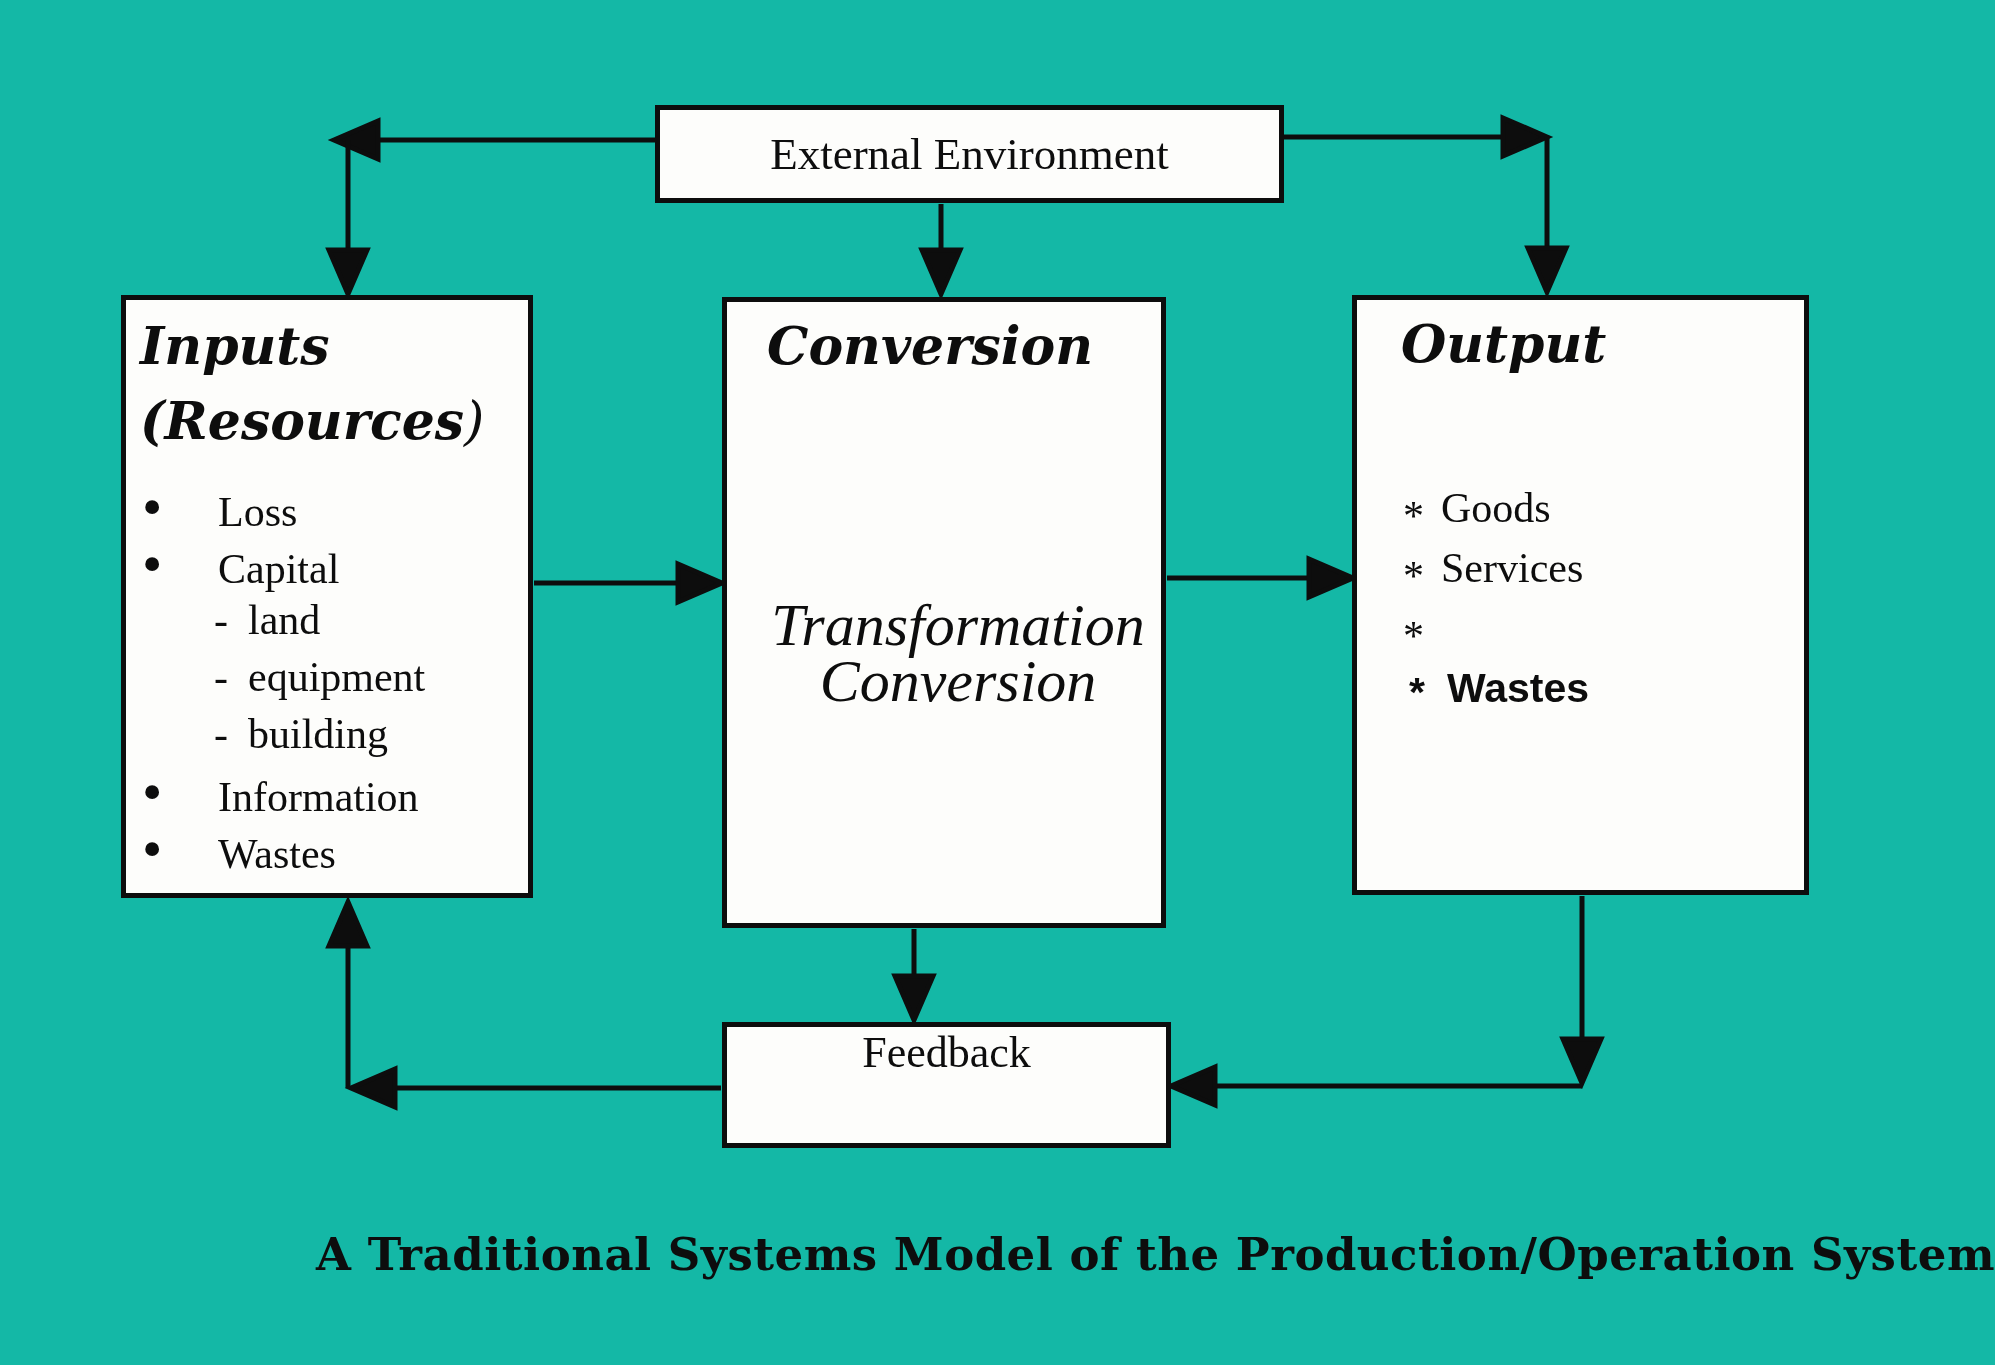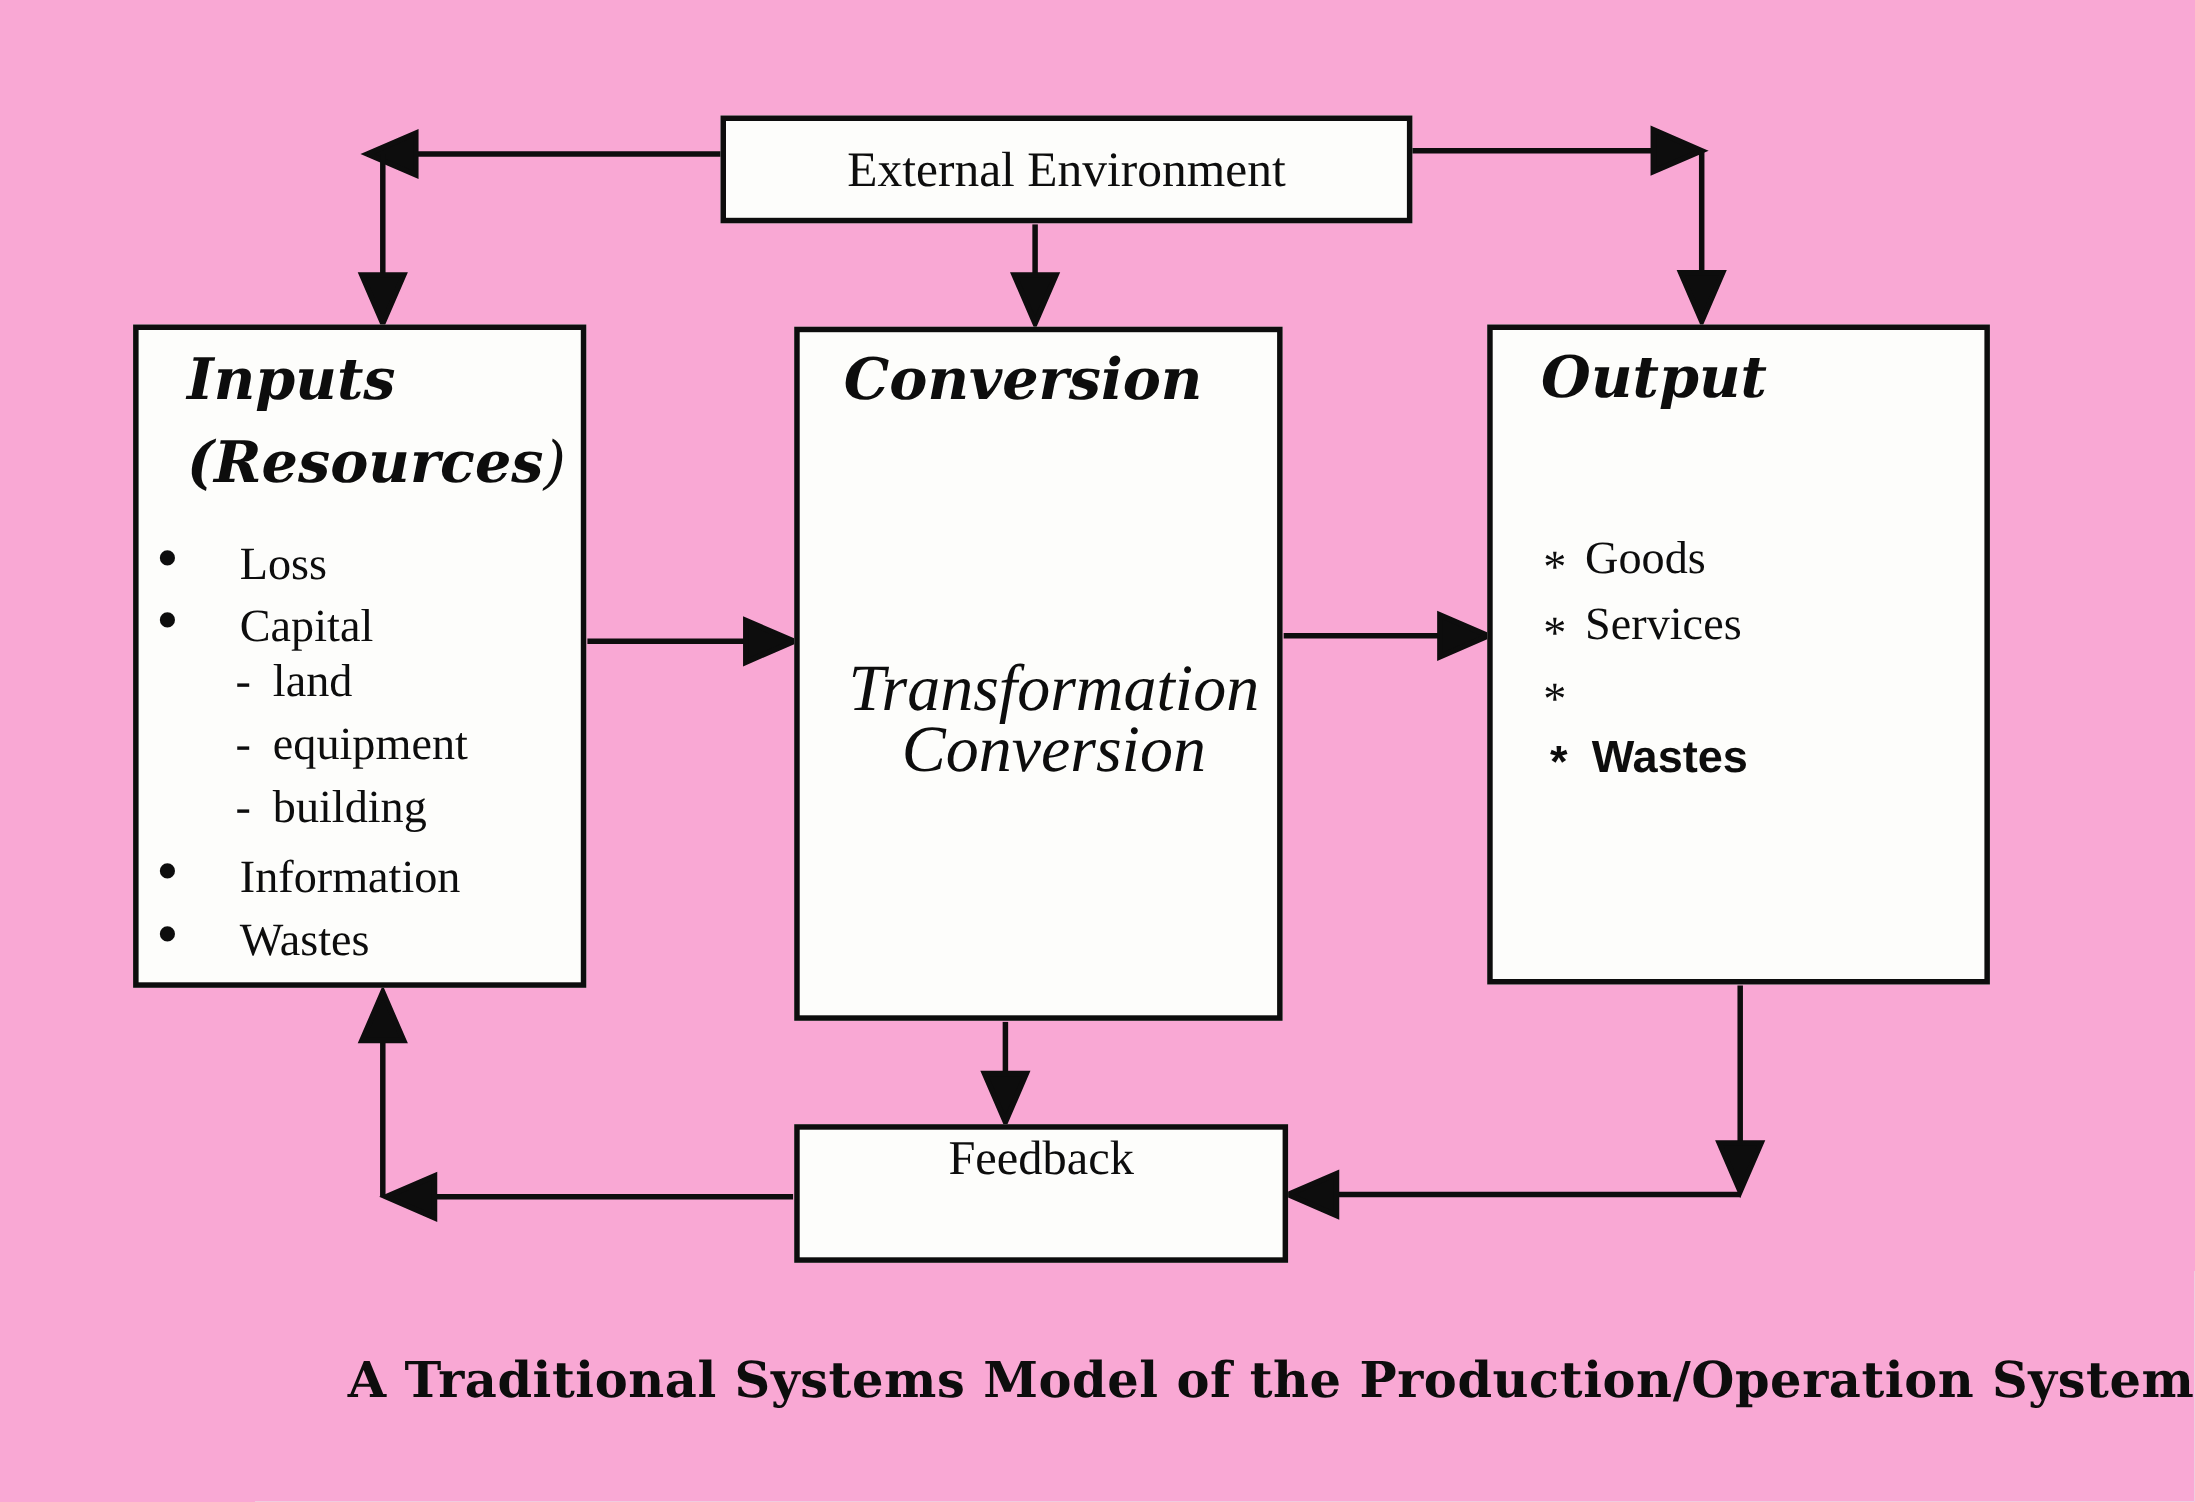--- a/index.html
+++ b/index.html
@@ -1,20 +1,20 @@
 <!DOCTYPE html>
 <html><head>
 <meta charset="utf-8">
 <style>
   html, body { margin: 0; padding: 0; background: #e8e8e8; }
   .page {
     position: relative;
     width: 1995px;
     height: 1365px;
-    background: #f9a8d4;
+    background: #14b8a6;
     color: #0d0d0d;
     font-family: "Liberation Serif", serif;
     overflow: hidden;
   }
   svg.arrow-layer {
     position: absolute;
     left: 0; top: 0;
     width: 1995px; height: 1365px;
   }
   .box {
@@ -38,21 +38,21 @@
     font-size: 44px;
   }
   
   .box-title {
     font-family: "DejaVu Serif", serif;
     font-weight: bold;
     font-style: italic;
     font-size: 52px;
     line-height: 1.45;
   }
-  .inputs-title { padding: 8px 0 0 14px; margin-left: 30px; }
+  .inputs-title { padding: 8px 0 0 14px; }
   .conversion-title { padding: 6px 0 0 40px; }
   .output-title { padding: 6px 0 0 44px; }
   .paren-light { font-weight: normal; }
   
   .inputs-list {
     position: absolute; left: 0; top: 178px; width: 100%;
     font-size: 42px;
   }
   .in-row { display: flex; align-items: baseline; height: 57px; line-height: 57px; }
   .in-row.bullet { padding-left: 16px; }

